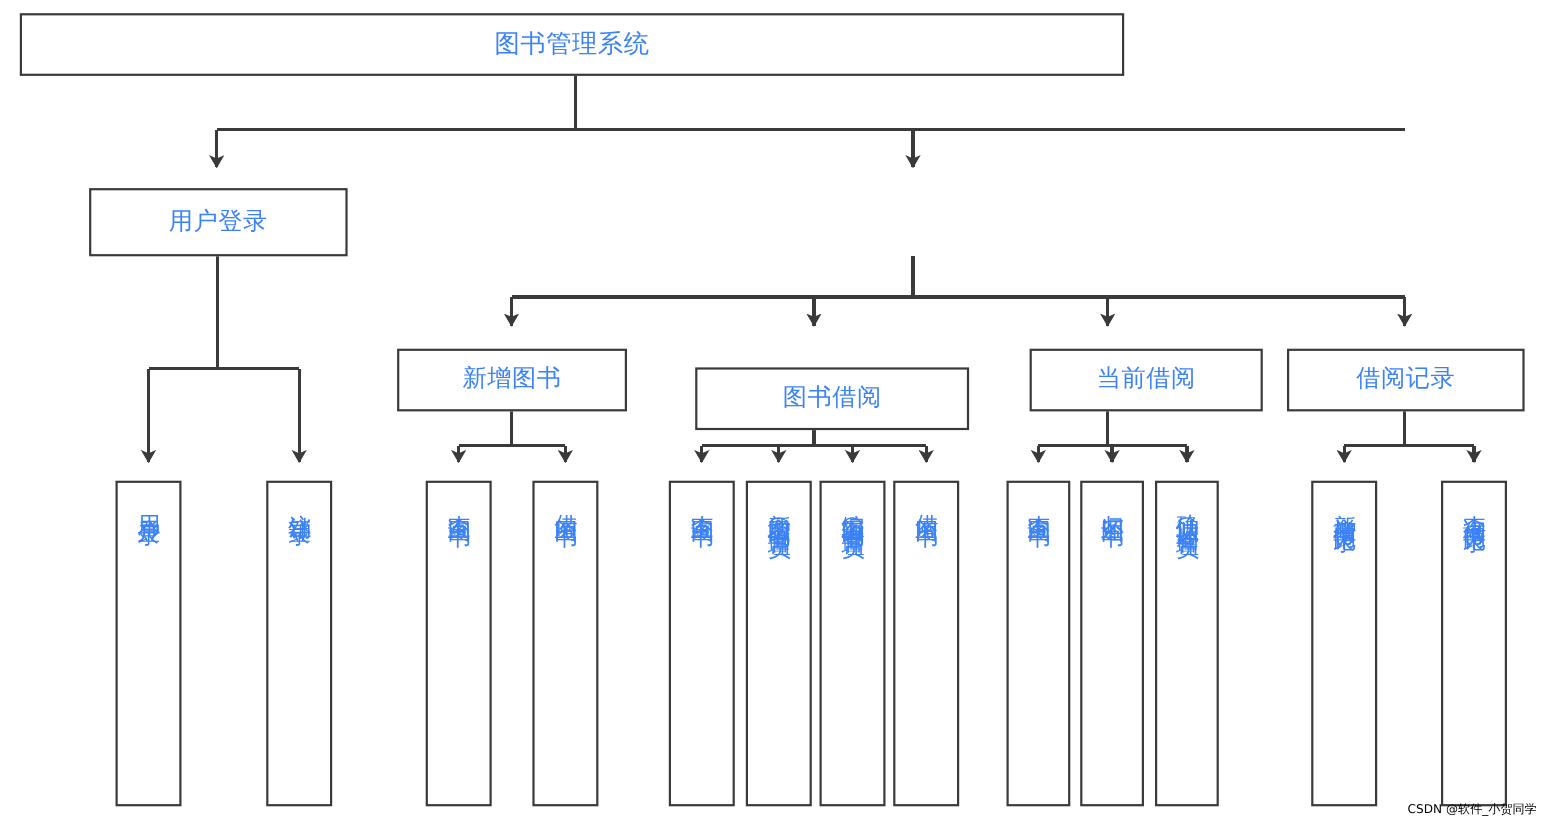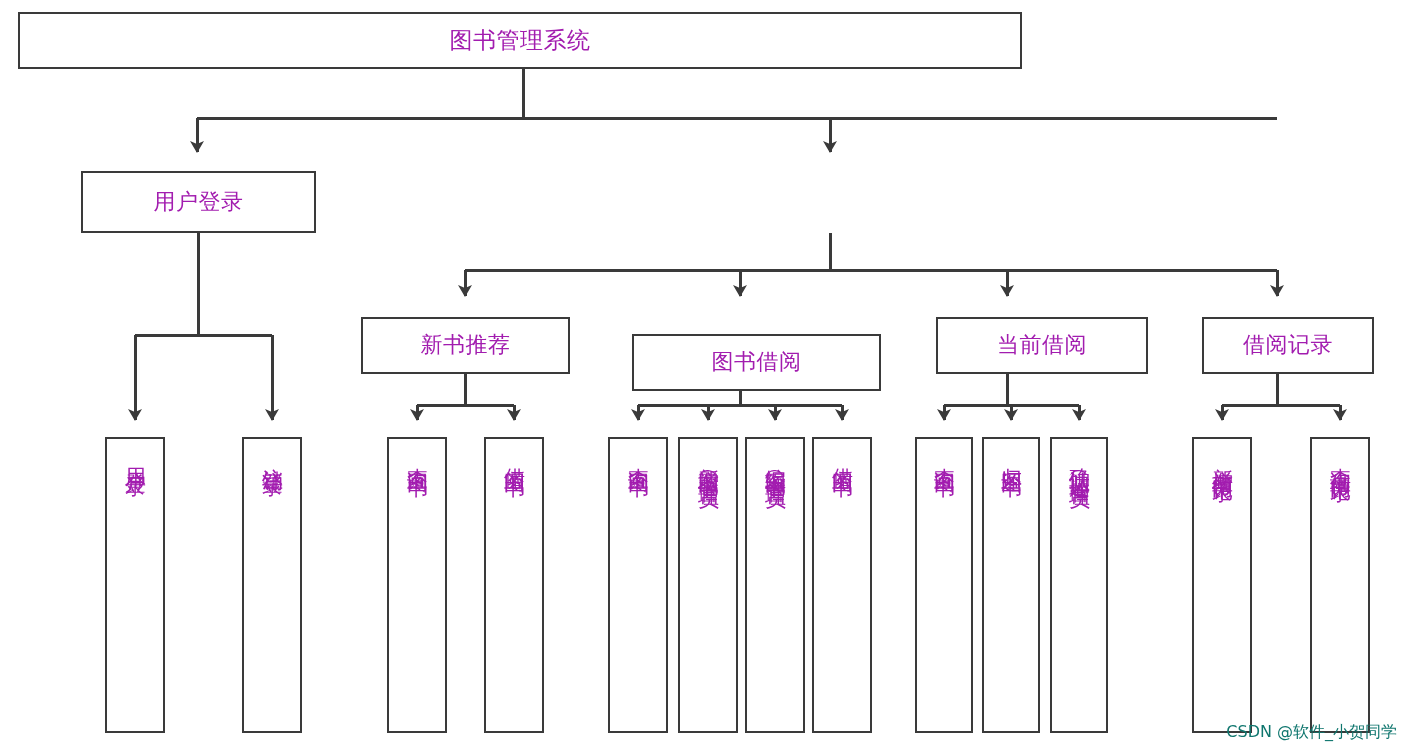--- a/index.html
+++ b/index.html
@@ -24,21 +24,21 @@
     pointer-events: none;
   }
   .node {
     position: absolute;
     box-sizing: border-box;
     border: 2px solid #3a3a3a;
     background: #ffffff;
     display: flex;
     align-items: center;
     justify-content: center;
-    color: #a21caf;
+    color: #3b82f6;
   }
   .node .label {
     display: block;
     text-align: center;
     line-height: 1.12;
     letter-spacing: 0.5px;
   }
   .node.horiz .label {
     font-size: 22px;
   }
@@ -55,22 +55,22 @@
     text-orientation: upright;
     font-size: 21px;
     letter-spacing: 3px;
     line-height: 1;
     white-space: nowrap;
   }
   #watermark {
     position: absolute;
     right: 8px;
     bottom: 4px;
-    font-size: 16px;
-    color: #0f766e;
+    font-size: 11px;
+    color: #000000;
     font-family: "DejaVu Sans", "Liberation Sans", sans-serif;
     white-space: nowrap;
   }
 </style>
 </head>
 <body>
 
 <div id="canvas">
 
   <svg id="connectors" viewBox="0 0 1405 747" width="1405" height="747">
@@ -125,29 +125,29 @@
 
   <div class="node root horiz" style="left:18px; top:12px; width:1004px; height:57px;">
     <span class="label">图书管理系统</span>
   </div>
 
   <div class="node horiz" style="left:81px; top:171px; width:235px; height:62px;">
     <span class="label">用户登录</span>
   </div>
 
   <div class="node horiz" style="left:361px; top:317px; width:209px; height:57px;">
-    <span class="label">新书推荐</span>
+    <span class="label">新增图书</span>
   </div>
   <div class="node horiz" style="left:632px; top:334px; width:249px; height:57px;">
     <span class="label">图书借阅</span>
   </div>
   <div class="node horiz" style="left:936px; top:317px; width:212px; height:57px;">
     <span class="label">当前借阅</span>
   </div>
-  <div class="node horiz" style="left:1170px; top:317px; width:172px; height:57px;margin-left:32px;">
+  <div class="node horiz" style="left:1170px; top:317px; width:216px; height:57px;">
     <span class="label">借阅记录</span>
   </div>
 
   <div class="node vert" style="left:105px; top:437px; width:60px; height:296px;">
     <span class="label">用户登录</span>
   </div>
   <div class="node vert" style="left:242px; top:437px; width:60px; height:296px;">
     <span class="label">注销登录</span>
   </div>
 

